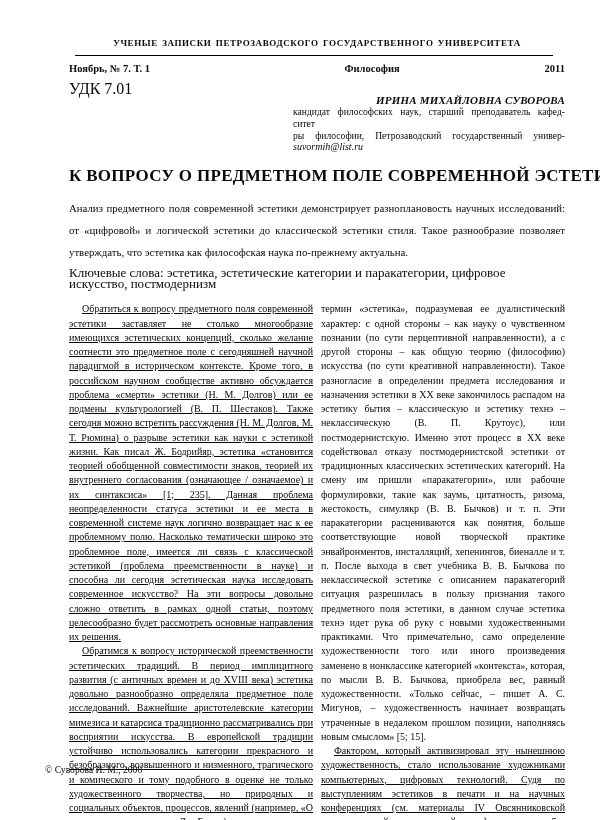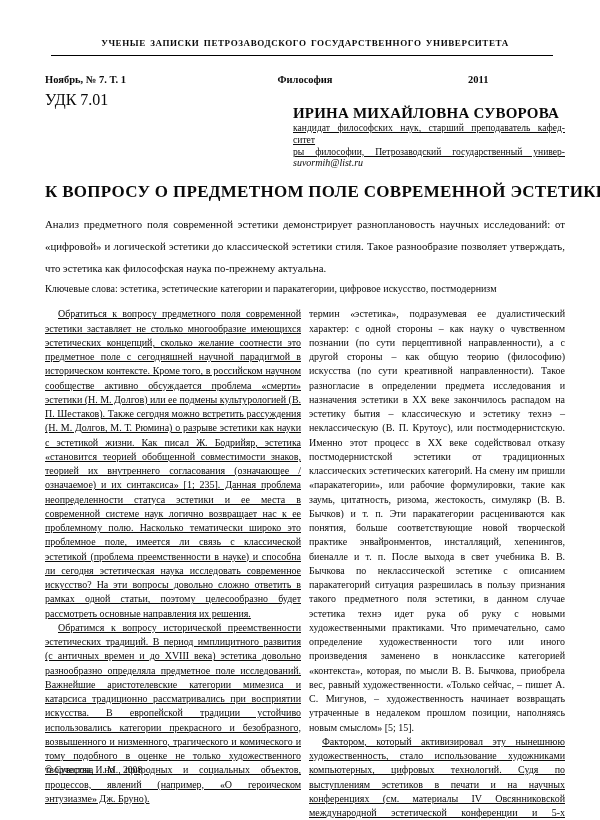--- a/index.html
+++ b/index.html
@@ -8,64 +8,65 @@
     background: #ffffff;
   }
   .page {
     position: relative;
     width: 600px;
     height: 820px;
     background: #ffffff;
     color: #0a0a0a;
     font-family: "Liberation Serif", "DejaVu Serif", serif;
     box-sizing: border-box;
-    padding: 38px 35px 0 45px;
+    padding: 38px 35px 0 69px;
     overflow: hidden;
   }
   .running-head {
     text-align: center;
     font-weight: bold;
     font-size: 9px;
     letter-spacing: 0.6px;
     word-spacing: 1.5px;
     white-space: nowrap;
   }
   .head-rule {
     border: none;
     border-top: 1.2px solid #000;
     margin: 7px 12px 0 6px;
   }
   .meta-row {
     display: flex;
-    margin-top: 18px;
+    margin-top: 7px;
     font-weight: bold;
     font-size: 10.5px;
   }
   .meta-row .m-left  { flex: 1; text-align: left; }
-  .meta-row .m-mid   { flex: 1; text-align: center; }
-  .meta-row .m-right { flex: 1; text-align: center; }
+  .meta-row .m-mid   { flex: 1; text-align: right; }
+  .meta-row .m-right { flex: 1; text-align: right; }
   .udc {
     margin-top: 6px;
     font-size: 16px;
   }
   .author-block {
     width: 272px;
     margin-left: auto;
     margin-top: -4px;
   }
   .author-name {
+    text-align: right;
     font-weight: bold;
-    font-size: 15px;
+    font-size: 11px;
     letter-spacing: 0.2px;
     white-space: nowrap;
+    font-style: italic;
   }
   .aff-line {
     font-size: 9.6px;
     line-height: 11.8px;
-    text-decoration: underline;
   }
   .aff-line.j {
     text-align: justify;
     text-align-last: justify;
   }
   .author-email {
     font-size: 10px;
     font-style: italic;
     line-height: 12px;
   }
@@ -79,21 +80,21 @@
   }
   .abstract {
     margin: 11px 0 0 0;
     font-size: 10.8px;
     line-height: 22px;
     text-align: justify;
     hyphens: auto;
   }
   .keywords {
     margin: 4px 0 0 0;
-    font-size: 10px;
+    font-size: 13px;
     line-height: 11px;
   }
   .columns {
     display: flex;
     gap: 8px;
     margin-top: 13px;
   }
   .col {
     width: 256px;
     font-size: 10px;

